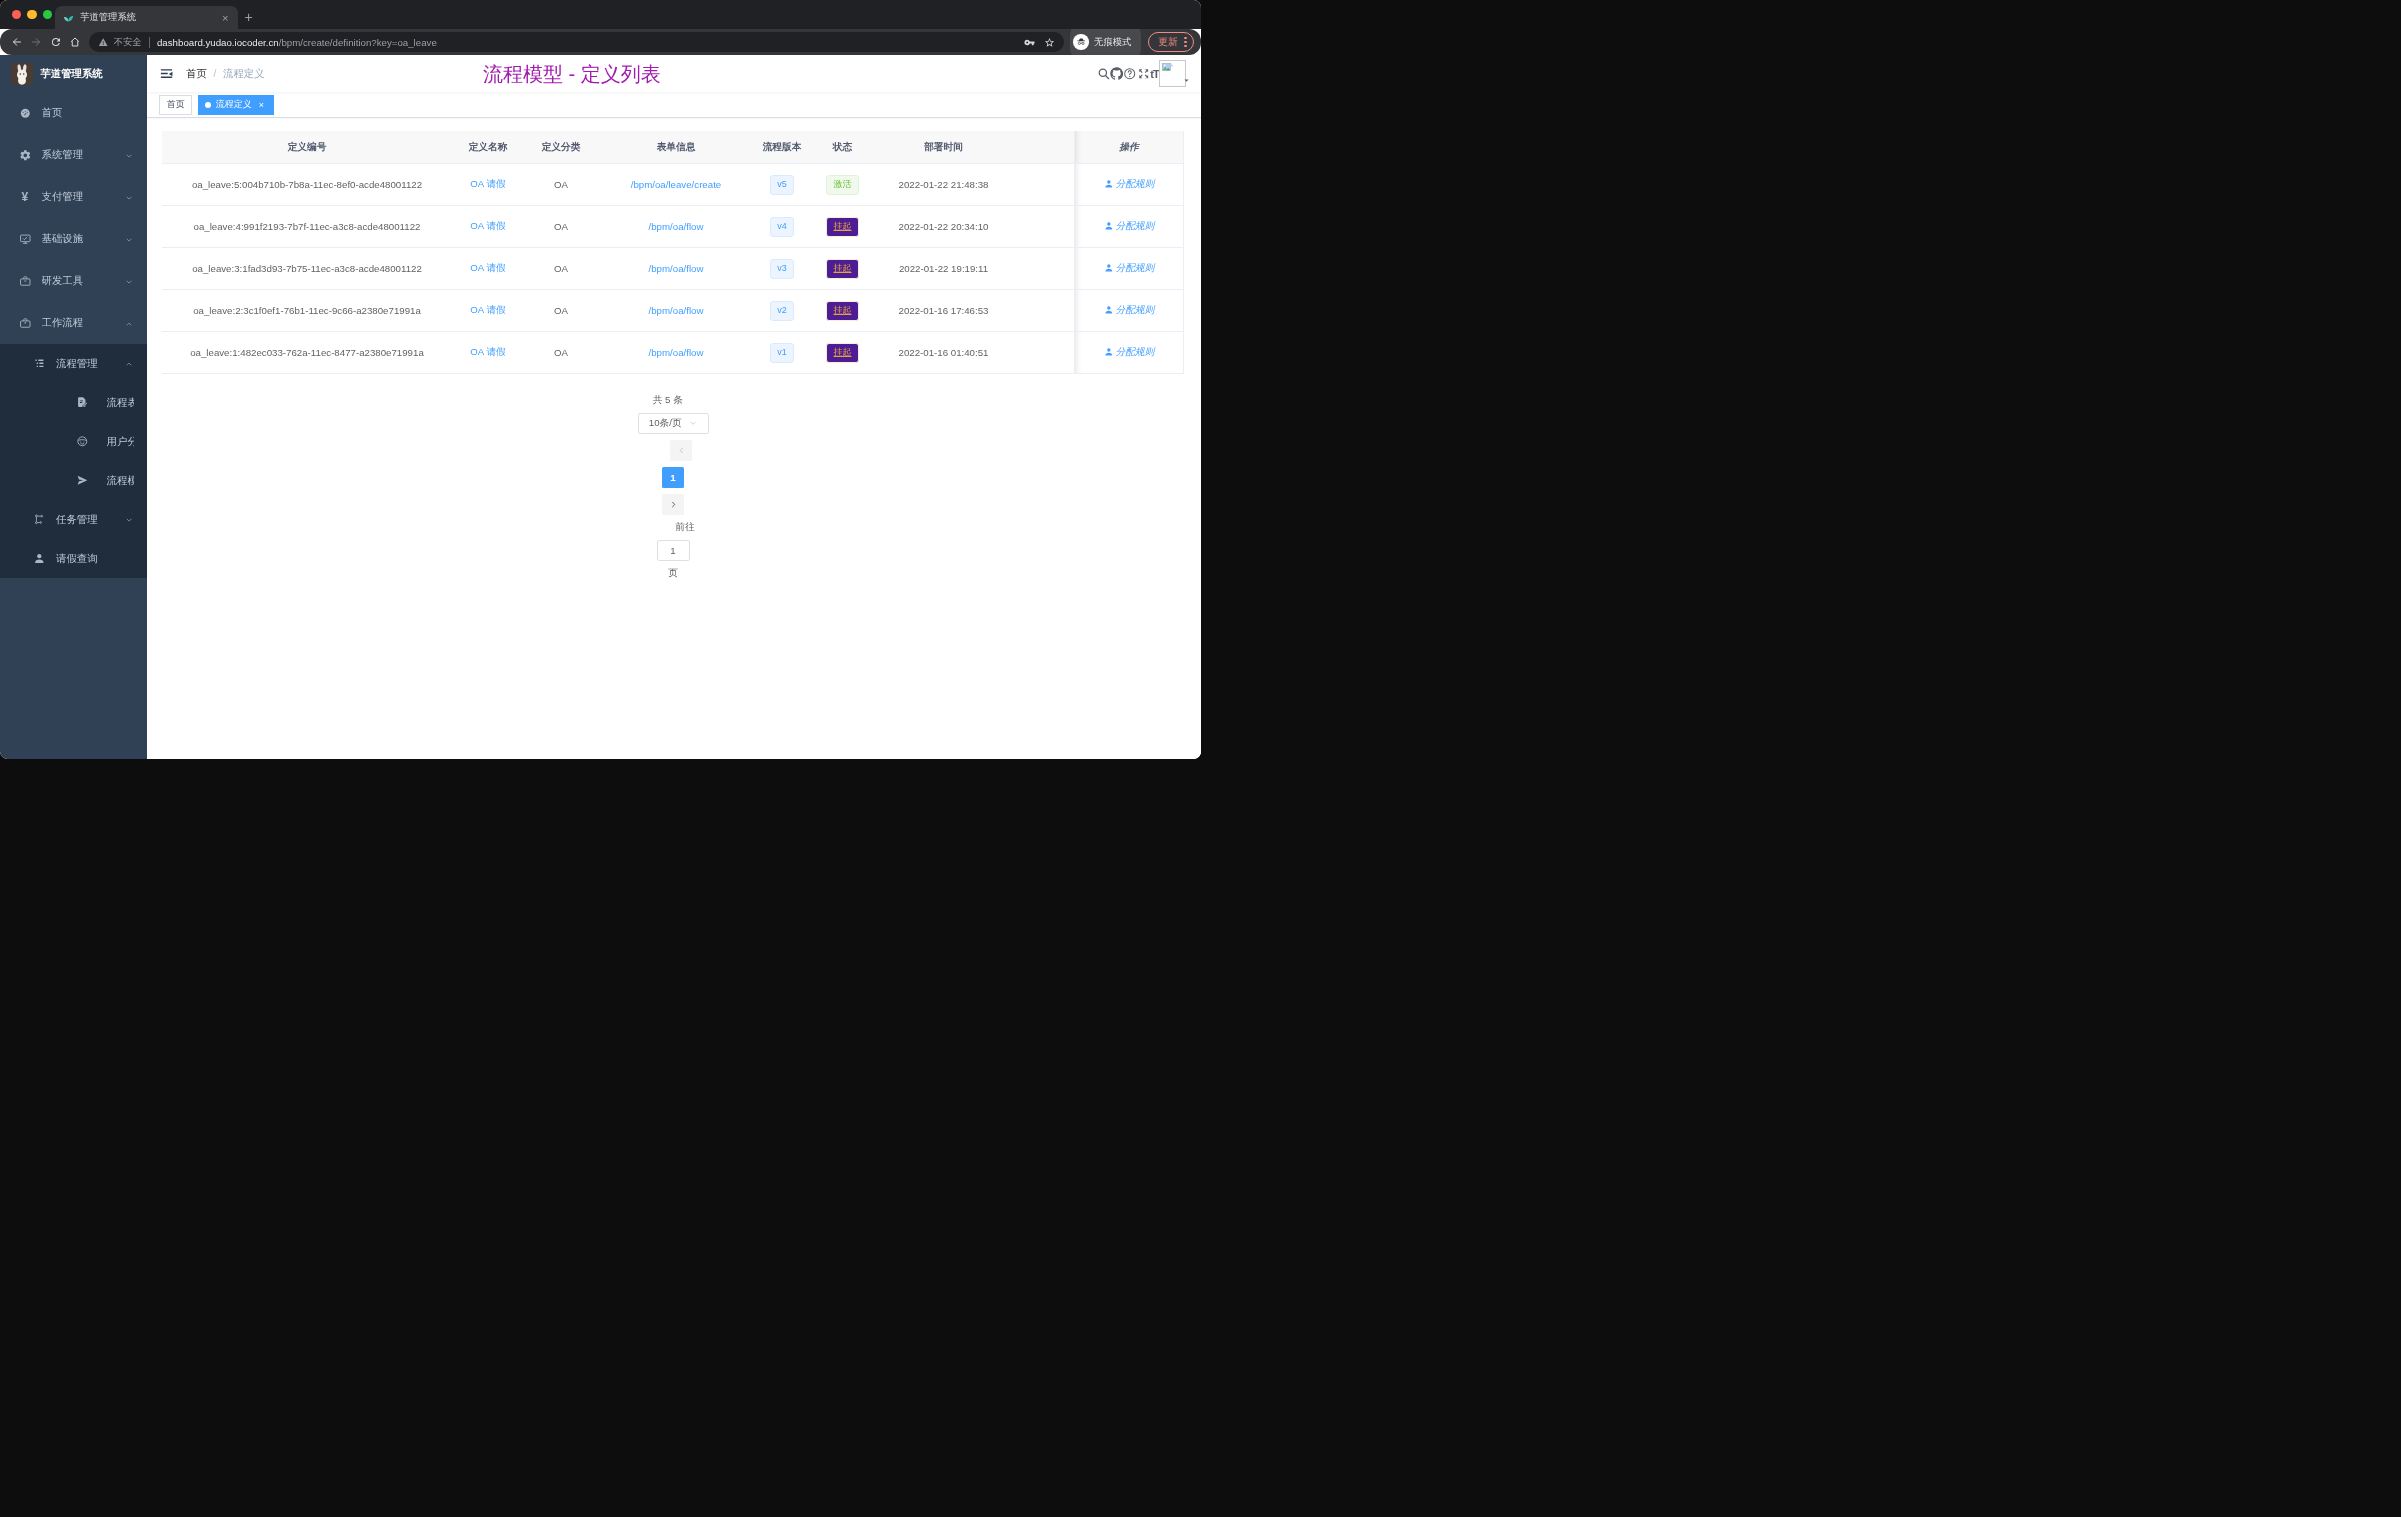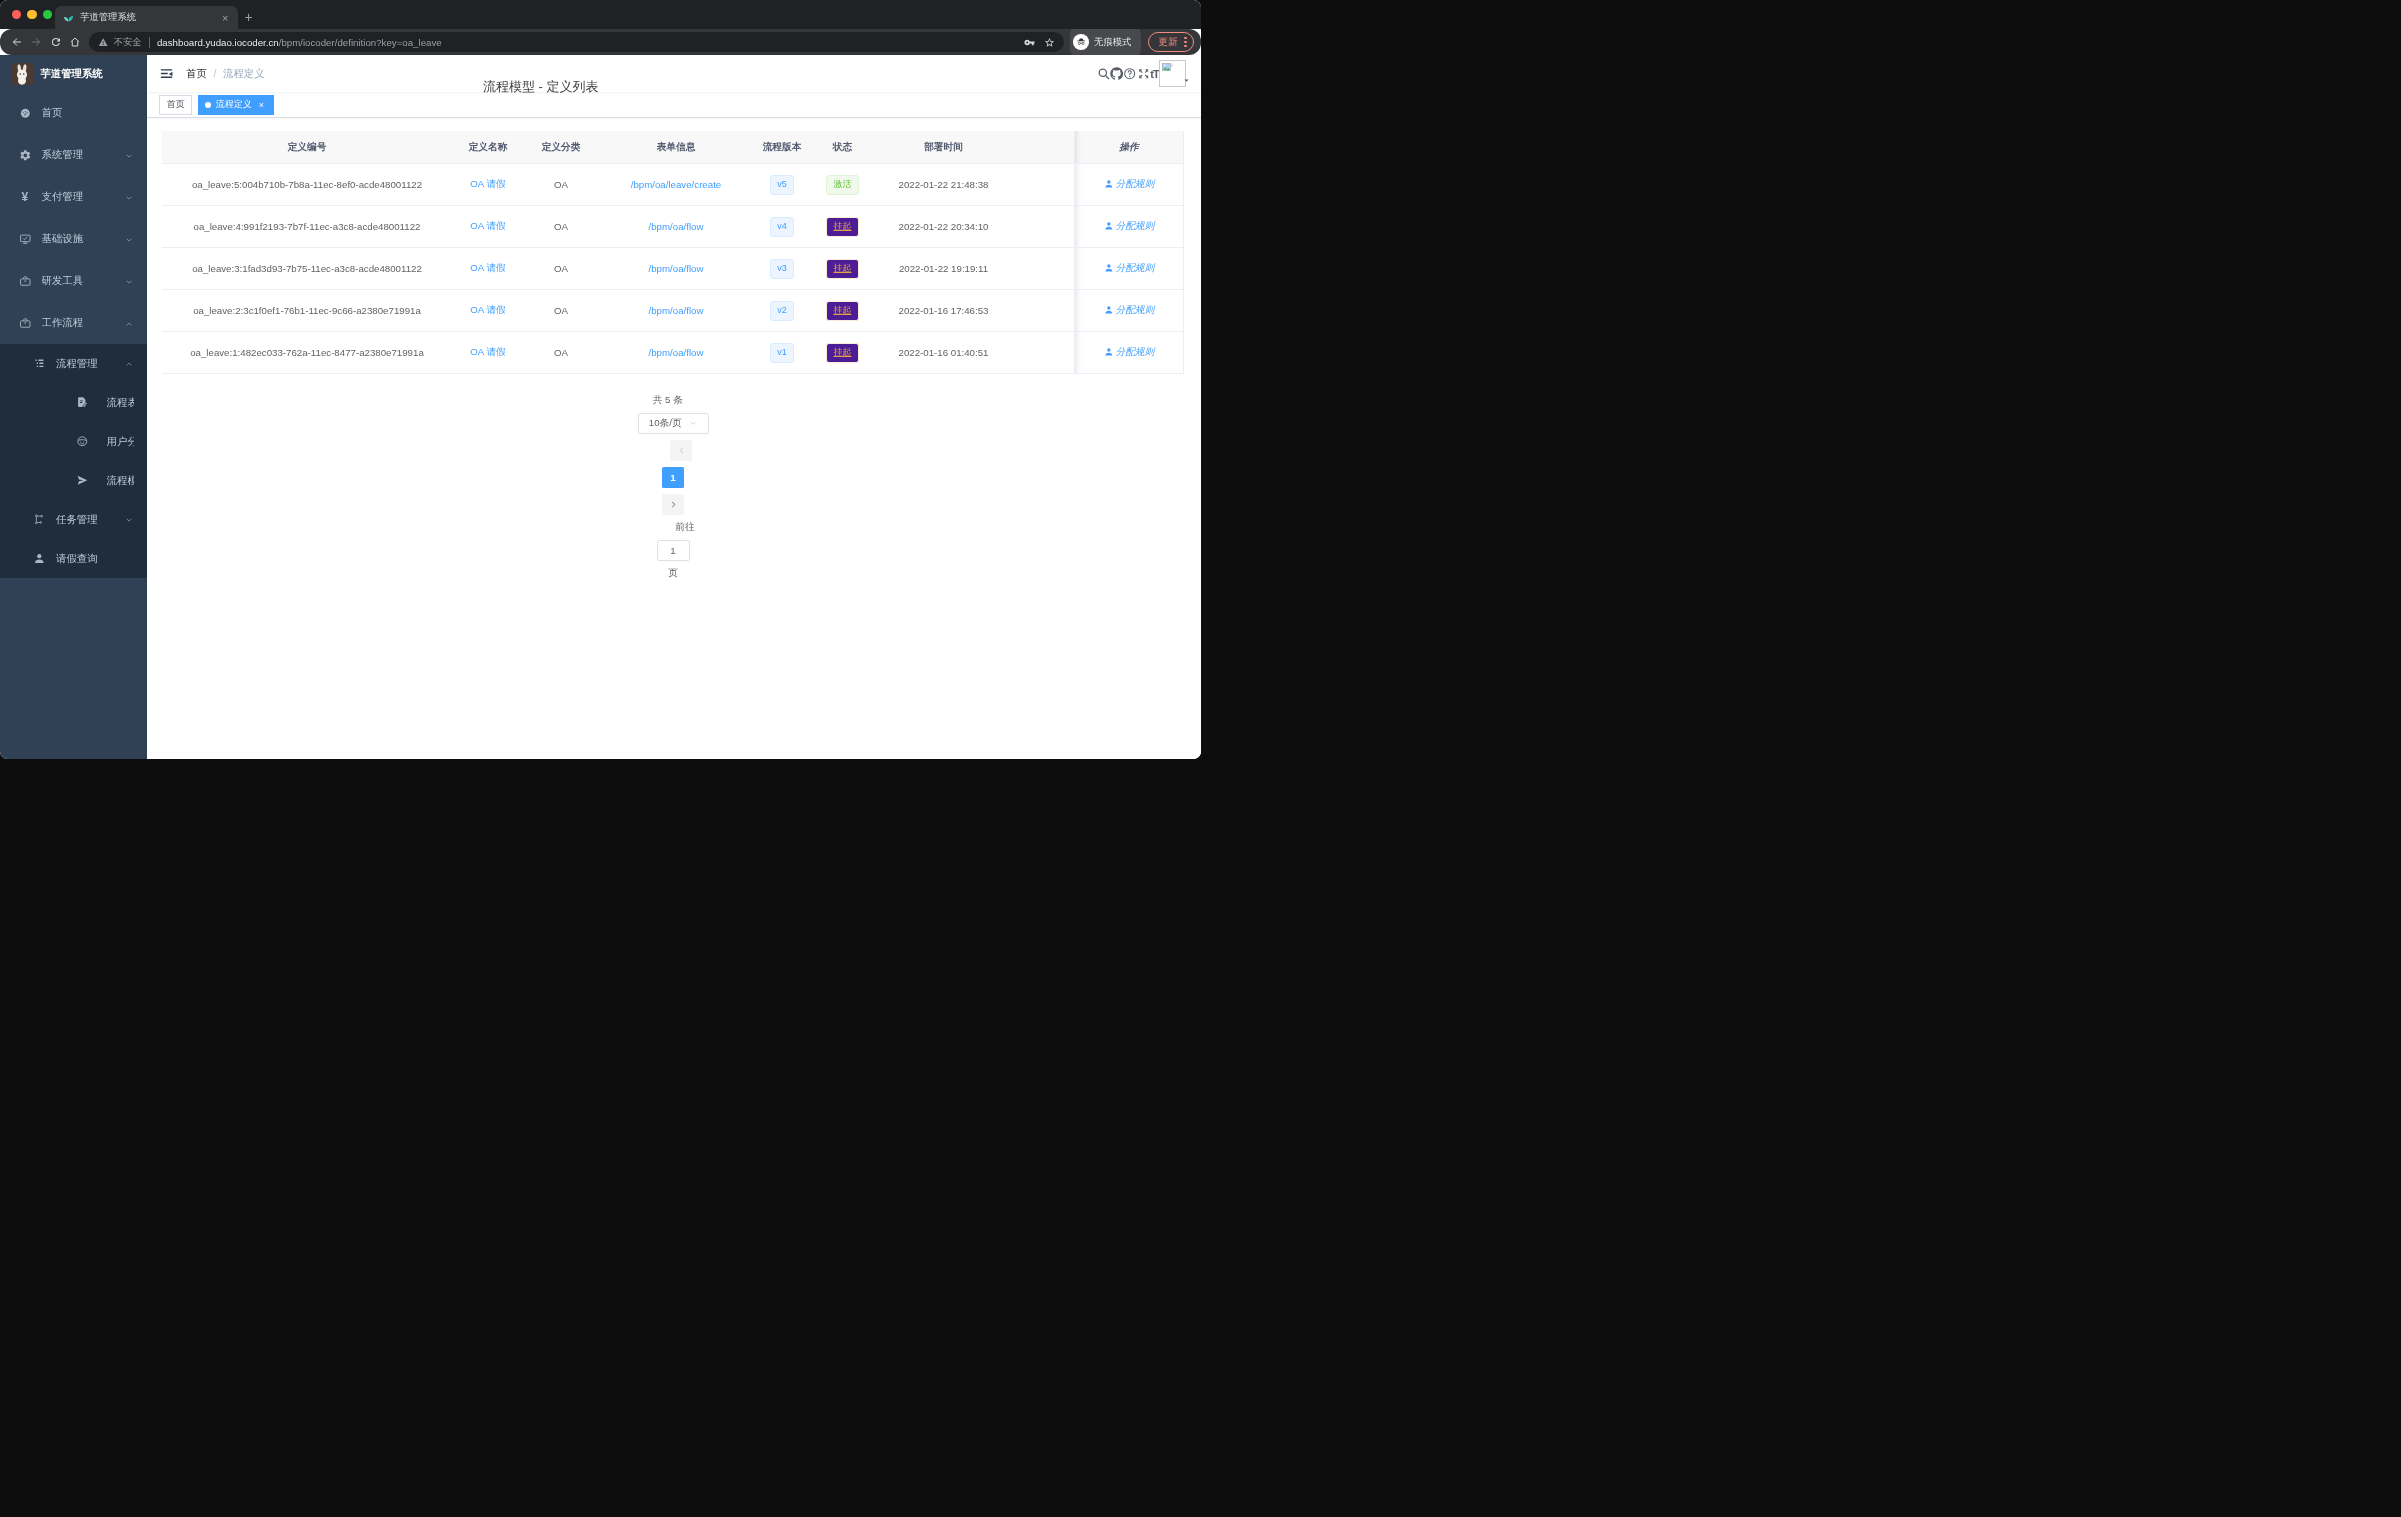--- a/index.html
+++ b/index.html
@@ -59,21 +59,21 @@
   .menu-item.lvl2 { padding-left:76px;gap:18px; }
 
   .main { flex:1; display:flex; flex-direction:column; min-width:0; background:#fff; }
   .navbar { height:37px; background:#fff; display:flex; align-items:center; padding:0 10.4px 0 12px; position:relative; box-shadow:0 0.7px 3px rgba(0,21,41,.08); z-index:3; flex-shrink:0; }
   .hamburger { width:15px; height:15px; color:#2c3e50; cursor:pointer; flex-shrink:0; }
   .hamburger svg{ width:100%; height:100%; }
   .breadcrumb { margin-left:12px; font-size:10.4px; display:flex; gap:6.7px; align-items:center; }
   .bc-home { color:#303133; cursor:pointer; }
   .bc-sep { color:#c0c4cc; }
   .bc-cur { color:#97a8be; }
-  .annotation { position:absolute; left:336px; top:12px; height:37px; line-height:39px; font-size:13px; color:#404040; font-weight:500; white-space:nowrap; pointer-events:none; z-index:6; }
+  .annotation { position:absolute; left:336px; top:0; height:37px; line-height:39px; font-size:20px; color:#a21caf; font-weight:500; white-space:nowrap; pointer-events:none; z-index:6; }
   .nav-right { margin-left:auto; display:flex; align-items:center; gap:0; }
   .nr-icon { width:13.4px; height:13.4px; color:#5a5e66; cursor:pointer; flex-shrink:0; }
   .nr-icon svg{ width:100%; height:100%; }
   .nr-txt { font-size:11px; font-weight:bold; color:#5a5e66; letter-spacing:-0.7px; cursor:pointer; }
   .avatar-box { width:27px; height:27px; border:0.7px solid #c8c8c8; background:#fff; padding:1.5px; cursor:pointer; }
   .avatar-box svg{ width:11px; height:9.7px; display:block; }
   .nav-caret { width:9px; height:9px; color:#5a5e66; cursor:pointer; margin-left:-4.5px; margin-top:10.4px; }
   .nav-caret svg{ width:100%; height:100%; }
 
   .tagsbar { height:26px; background:#fff; border-bottom:0.7px solid #d8dce5; box-shadow:0 0.7px 2.2px 0 rgba(0,0,0,.06); display:flex; align-items:center; padding:0 12px; gap:5.2px; z-index:2; flex-shrink:0; }
@@ -153,21 +153,21 @@
           <path d="M4 11.5 12 4l8 7.5"></path>
           <path d="M6.5 10.5V20h11v-9.5"></path>
         </svg>
     </span>
     <div class="addr">
       <svg width="10.4" height="10.4" viewBox="0 0 24 24" fill="#9aa0a6">
           <path d="M12 3 1.9 20.5h20.2L12 3zm-1 7h2v5h-2v-5zm0 6.3h2v2.2h-2v-2.2z"></path>
         </svg>
       <span class="warn-label">不安全</span>
       <span class="addr-div"></span>
-      <span class="url"><span class="host">dashboard.yudao.iocoder.cn</span><span class="path">/bpm/iocoder/definition?key=oa_leave</span></span>
+      <span class="url"><span class="host">dashboard.yudao.iocoder.cn</span><span class="path">/bpm/create/definition?key=oa_leave</span></span>
       <span class="addr-right">
         <svg viewBox="0 0 24 24" fill="currentColor">
             <path d="M12.65 10A5.99 5.99 0 0 0 7 6a6 6 0 0 0 0 12 5.99 5.99 0 0 0 5.65-4H17v4h4v-4h2v-4H12.65zM7 14a2 2 0 1 1 0-4 2 2 0 0 1 0 4z"></path>
           </svg>
         <svg viewBox="0 0 24 24" fill="currentColor">
             <path d="M22 9.24l-7.19-.62L12 2 9.19 8.63 2 9.24l5.46 4.73L5.82 21 12 17.27 18.18 21l-1.63-7.03L22 9.24zM12 15.4l-3.76 2.27 1-4.28-3.32-2.88 4.38-.38L12 6.1l1.71 4.04 4.38.38-3.32 2.88 1 4.28L12 15.4z"></path>
           </svg>
       </span>
     </div>
     <div class="incog">

